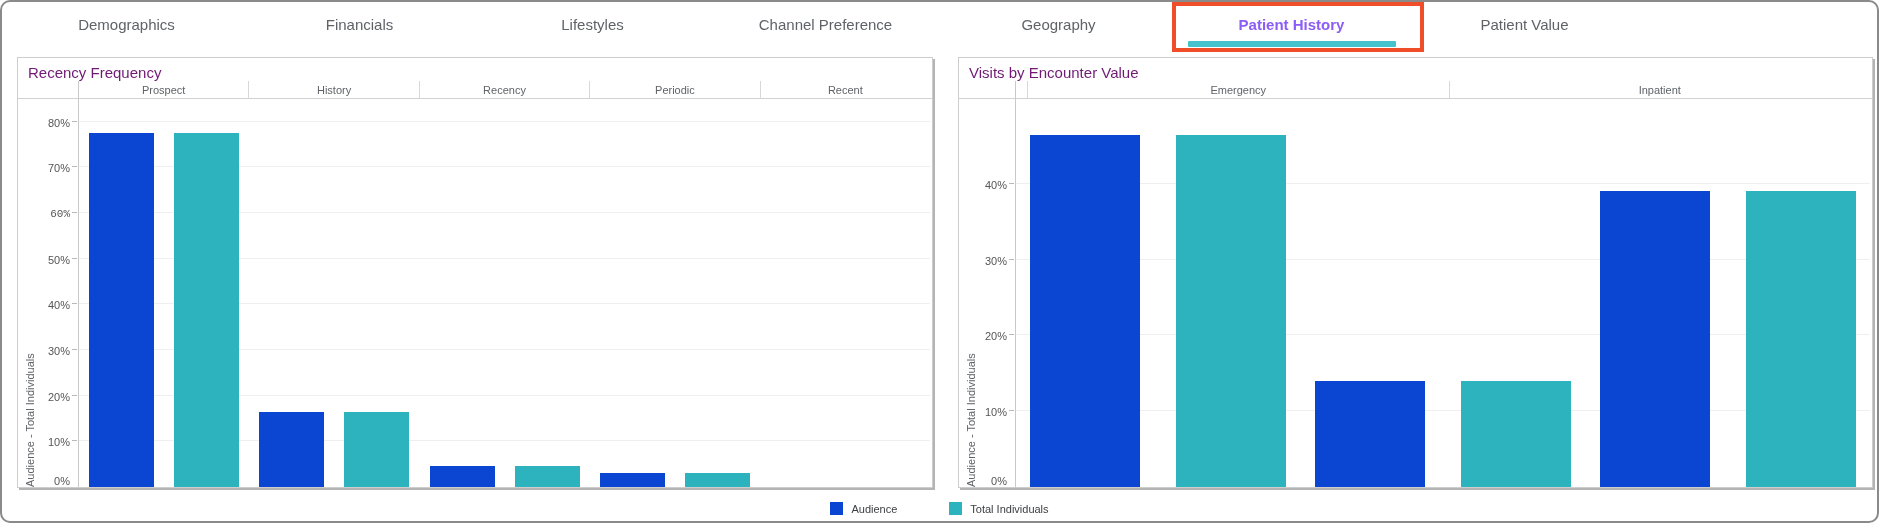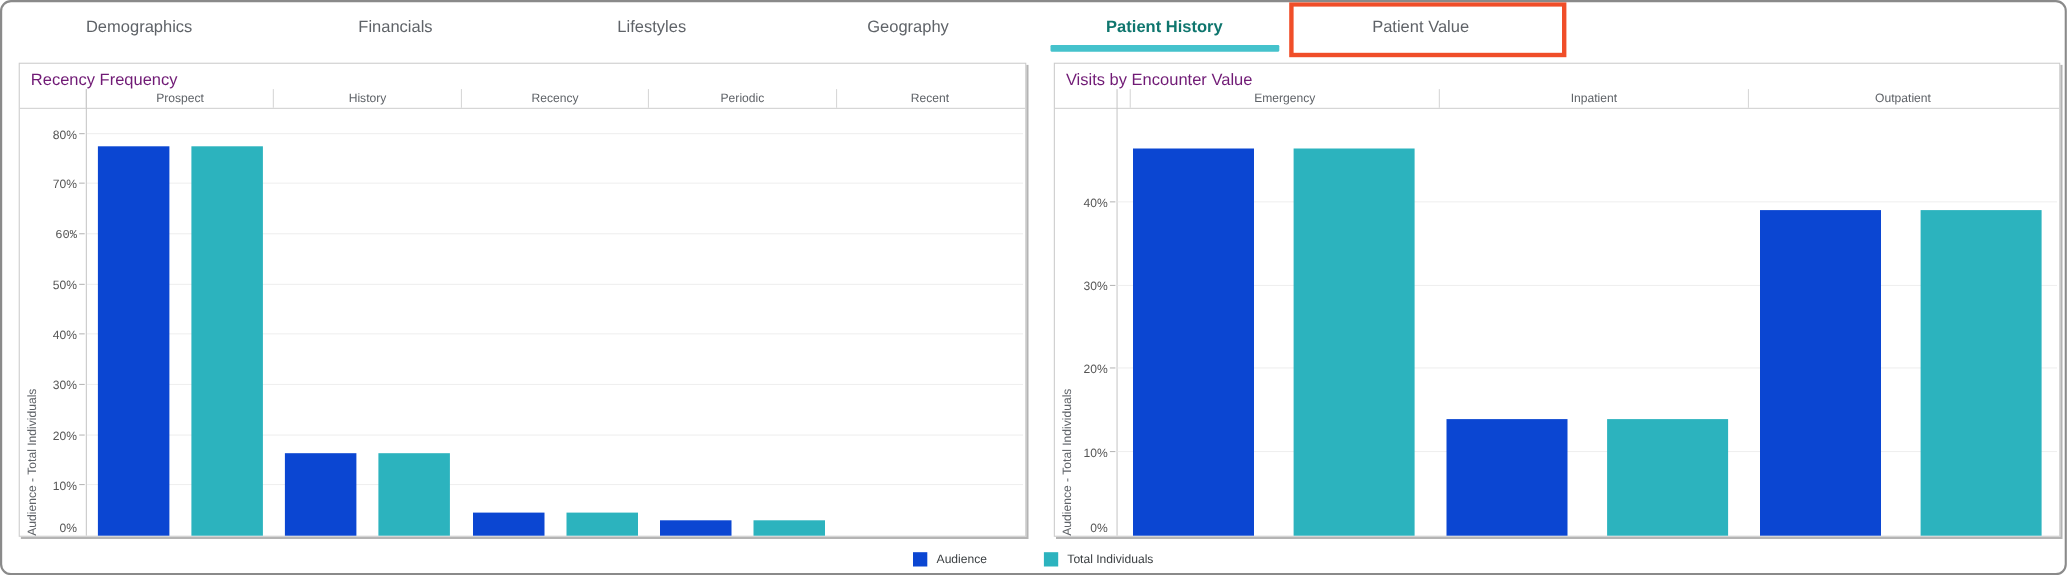--- a/index.html
+++ b/index.html
@@ -4,21 +4,21 @@
 <style>
   html,body{margin:0;padding:0;background:#fff;font-family:"Liberation Sans",sans-serif;}
   .screen{position:relative;width:1879px;height:523px;box-sizing:border-box;
           border:2px solid #8a8a8a;border-radius:10px;background:#fff;overflow:hidden;}
 
   
   .tabbar{position:absolute;left:8px;top:0;height:50px;display:flex;}
   .tab{width:233px;height:50px;position:relative;display:flex;align-items:center;justify-content:center;
        font-size:15px;color:#5f6368;cursor:pointer;box-sizing:border-box;}
   .tab .lbl{transform:translateY(-3px);}
-  .tab.active .lbl{font-weight:bold;color:#0f766e;}
+  .tab.active .lbl{font-weight:bold;color:#8b5cf6;}
   .tab-underline{position:absolute;left:50%;transform:translateX(-50%);bottom:5px;width:208px;height:6px;border-radius:1px;}
   .annotation-box{position:absolute;left:1170px;top:0;width:244px;height:42px;border:4px solid #F04E29;background:transparent;pointer-events:none;}
 
   
   .panel{position:absolute;top:55px;height:431px;background:#fff;box-sizing:border-box;
          border:1px solid #cdcdcd;box-shadow:2px 2px 0 0 #b4b4b4;}
   #panel-0{left:15px;width:916px;}
   #panel-1{left:956px;width:915px;}
   .panel-title{position:absolute;left:10px;top:6px;margin:0;font-size:15px;font-weight:normal;color:#701a75;}
   .chart{position:absolute;left:0;top:0;right:0;bottom:0;}
@@ -50,20 +50,23 @@
 
   <div class="tabbar">
       <div class="tab">
         <div class="lbl">Demographics</div>
       </div>
       <div class="tab">
         <div class="lbl">Financials</div>
       </div>
       <div class="tab">
         <div class="lbl">Lifestyles</div>
+      </div>
+      <div class="tab">
+        <div class="lbl">Channel Preference</div>
       </div>
       <div class="tab">
         <div class="lbl">Geography</div>
       </div>
       <div class="tab active">
         <div class="lbl">Patient History</div>
         <div class="tab-underline" style="background: rgb(69, 194, 204);"></div>
       </div>
       <div class="tab">
         <div class="lbl">Patient Value</div>
@@ -137,21 +140,20 @@
   </section>
 
   <section class="panel" id="panel-1">
     <h2 class="panel-title">Visits by Encounter Value</h2>
     <div class="chart">
         <div class="ylabel">Audience - Total Individuals</div>
         <div class="plot-top-line"></div>
         <div class="header-cols" style="left: 56px; margin-left: 12px;">
           <div class="header-col">Emergency</div>
           <div class="header-col">Inpatient</div>
-          <div class="header-col">Outpatient</div>
         </div>
         <div class="y-axis-line" style="left: 56px;"></div>
         <div class="ytick" style="right: 865px; bottom: 0px;">0%</div>
         <div class="ytick" style="right: 865px; bottom: 68.7812px;">10%</div>
         <div class="ytick-dash" style="right: 858px; bottom: 75.7812px;"></div>
         <div class="ytick" style="right: 865px; bottom: 144.562px;">20%</div>
         <div class="ytick-dash" style="right: 858px; bottom: 151.562px;"></div>
         <div class="ytick" style="right: 865px; bottom: 220.344px;">30%</div>
         <div class="ytick-dash" style="right: 858px; bottom: 227.344px;"></div>
         <div class="ytick" style="right: 865px; bottom: 296.125px;">40%</div>

